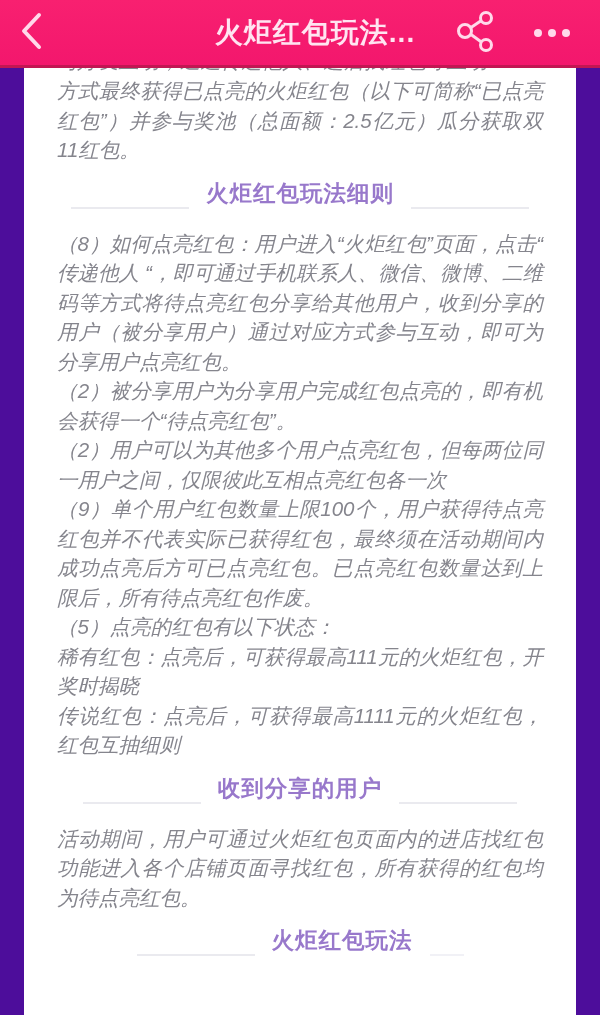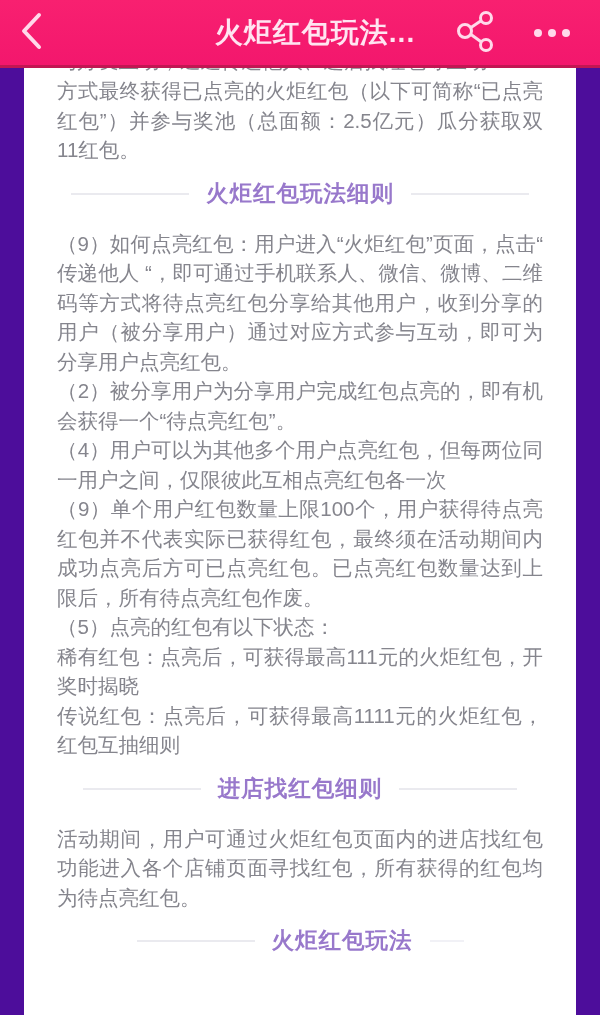--- a/index.html
+++ b/index.html
@@ -33,27 +33,28 @@
     background:#ffffff;
     min-height:951px;
     padding:0 33px 40px 33px;
   }
   
   .para {
     color:#85858d;
     font-size:20.5px;
     line-height:29.5px;
     text-align:justify;
+    font-style:italic;
   }
   .clip-row { height:10px; overflow:hidden; }
   .clip-row .para { margin-top:-20px; }
   
   .sec-head {
     margin:14px 0 20px 0;
-    display:flex; align-items:center; justify-content:center; gap:17px;
+    display:flex; align-items:flex-end; justify-content:center; gap:17px;
   }
   .sec-head .txt {
     color:#9878cb; font-size:22.5px; font-weight:bold;
     line-height:30px; letter-spacing:1px; white-space:nowrap;
   }
   .rule-line { height:2px; background:#eaeaef; flex:0 0 118px; }
   .rule-line.short { flex:0 0 34px; background:#f1f1f6; }
 </style>
 </head>
 <body>
@@ -97,31 +98,31 @@
     </div>
 
     <p class="para">方式最终获得已点亮的火炬红包（以下可简称“已点亮红包”）并参与奖池（总面额：2.5亿元）瓜分获取双11红包。</p>
 
     <div class="sec-head">
       <span class="rule-line"></span>
       <span class="txt">火炬红包玩法细则</span>
       <span class="rule-line"></span>
     </div>
 
-    <p class="para">（9）如何点亮红包：用户进入“火炬红包”页面，点击“ 传递他人 “，即可通过手机联系人、微信、微博、二维码等方式将待点亮红包分享给其他用户，收到分享的用户（被分享用户）通过对应方式参与互动，即可为分享用户点亮红包。</p>
+    <p class="para">（8）如何点亮红包：用户进入“火炬红包”页面，点击“ 传递他人 “，即可通过手机联系人、微信、微博、二维码等方式将待点亮红包分享给其他用户，收到分享的用户（被分享用户）通过对应方式参与互动，即可为分享用户点亮红包。</p>
     <p class="para">（2）被分享用户为分享用户完成红包点亮的，即有机会获得一个“待点亮红包”。</p>
-    <p class="para">（4）用户可以为其他多个用户点亮红包，但每两位同一用户之间，仅限彼此互相点亮红包各一次</p>
+    <p class="para">（2）用户可以为其他多个用户点亮红包，但每两位同一用户之间，仅限彼此互相点亮红包各一次</p>
     <p class="para">（9）单个用户红包数量上限100个，用户获得待点亮红包并不代表实际已获得红包，最终须在活动期间内成功点亮后方可已点亮红包。已点亮红包数量达到上限后，所有待点亮红包作废。</p>
     <p class="para">（5）点亮的红包有以下状态：</p>
     <p class="para">稀有红包：点亮后，可获得最高111元的火炬红包，开奖时揭晓</p>
     <p class="para">传说红包：点亮后，可获得最高1111元的火炬红包，红包互抽细则</p>
 
     <div class="sec-head">
       <span class="rule-line"></span>
-      <span class="txt">进店找红包细则</span>
+      <span class="txt">收到分享的用户</span>
       <span class="rule-line"></span>
     </div>
 
     <p class="para">活动期间，用户可通过火炬红包页面内的进店找红包功能进入各个店铺页面寻找红包，所有获得的红包均为待点亮红包。</p>
 
     <div class="sec-head">
       <span class="rule-line"></span>
       <span class="txt">火炬红包玩法</span>
       <span class="rule-line short"></span>
     </div>

